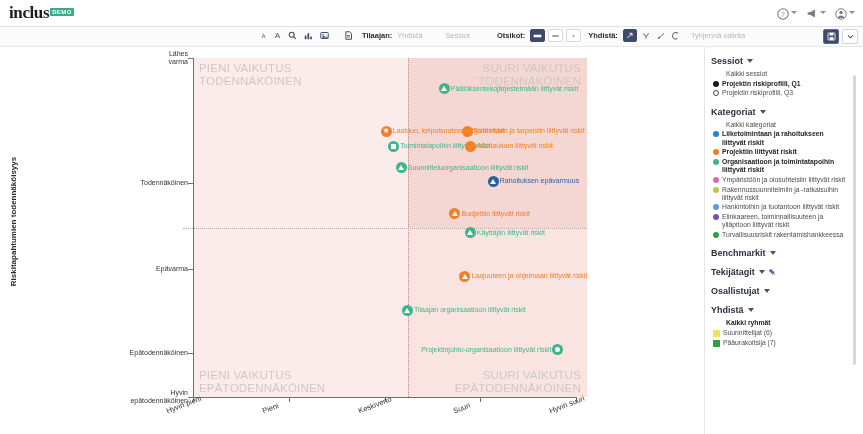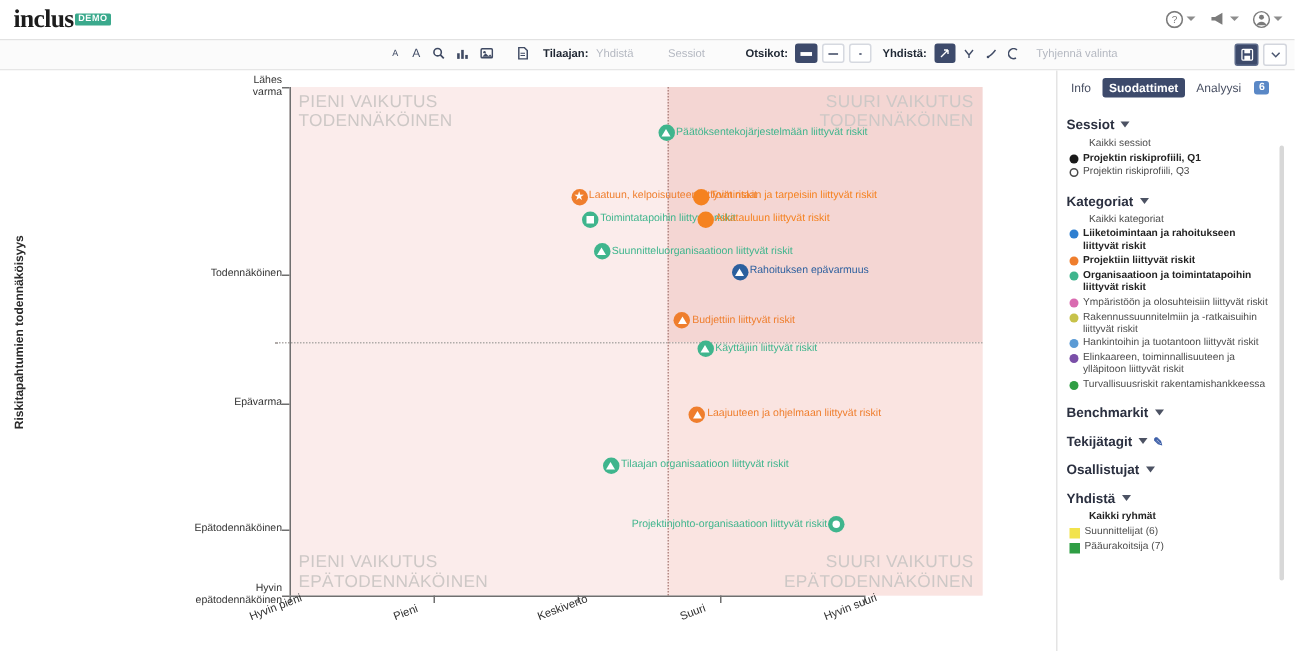--- a/index.html
+++ b/index.html
@@ -65,21 +65,21 @@
   .tb-btn-lg {
     width:16px; height:15px; border:1px solid #5d6b8a; background:#3d4a6b;
     border-radius:2px; display:flex;align-items:center;justify-content:center; color:#fff;
   }
   .tb-btn-lg.light { background:#fff; border-color:#d3d6dd; color:#4a5670; }
 
   
   #chart-wrap { position:absolute; left:0; top:47px; width:704px; height:387px; background:#fff; }
 
   #plot {
-    position:absolute; left:193px; top:11px; width:462px; height:339px;
+    position:absolute; left:193px; top:11px; width:394px; height:339px;
   }
   #plot-bg-left { position:absolute; left:0; top:0; width:100%; height:100%; background:#fbeceb; }
   #q-topright {
     position:absolute; left:54.5%; top:0; right:0; height:50%;
     background:#f4d6d3;
   }
   #q-bottomright {
     position:absolute; left:54.5%; top:50%; right:0; bottom:0;
     background:#fae4e1;
   }
@@ -422,26 +422,20 @@
       <div class="xtick-label" style="left: 452.25px; top: 360px;">Suuri</div>
       <div class="xtick-line" style="left: 576px;"></div>
       <div class="xtick-label" style="left: 548px; top: 360px;">Hyvin suuri</div>
     </div>
 
   <div id="ylabel">Riskitapahtumien todennäköisyys</div>
 
 </div>
 
 <div id="sidebar">
-  <div id="tabs">
-      <span class="tab">Info</span>
-      <span class="tab active">Suodattimet</span>
-      <span class="tab">Analyysi</span>
-      <span class="tab-badge">6</span>
-    </div>
   <div id="panel">
     <div id="sections">
         <div class="sec-head">
           <span>Sessiot</span>
           <span class="caret-dn"></span>
         </div>
         <div class="opt indent">
           <span>Kaikki sessiot</span>
         </div>
         <div class="opt bold">

